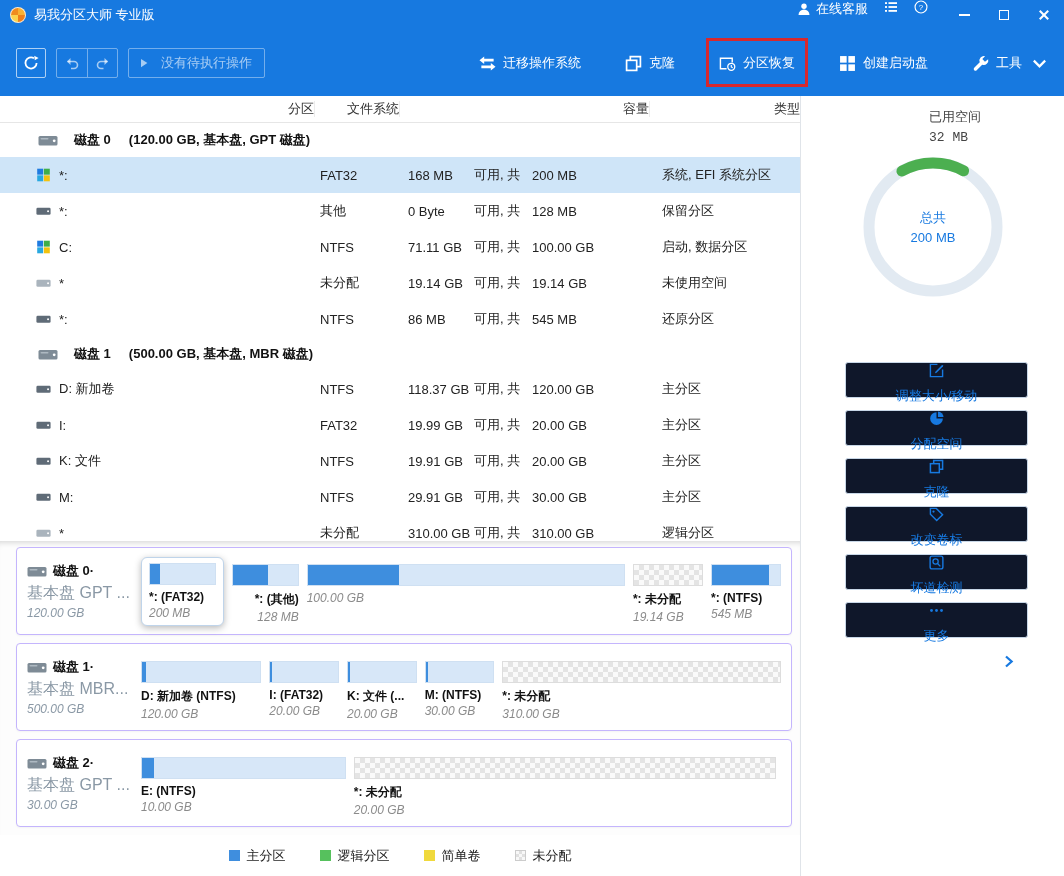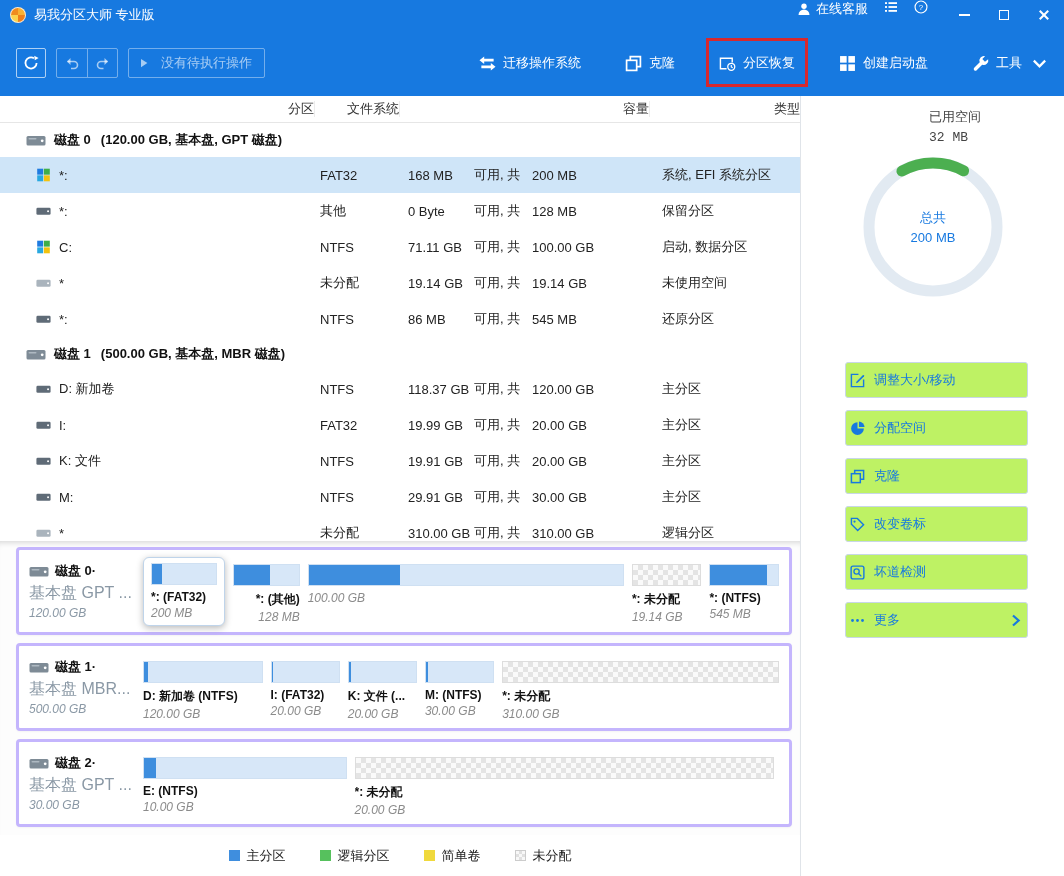--- a/index.html
+++ b/index.html
@@ -49,33 +49,33 @@
   .main { display:flex; height:780px; }
   .left { width:800px; display:flex; flex-direction:column; }
   .sidebar { flex:1; border-left:1px solid #e0e4e9; position:relative; background:#fff; }
 
   
   .thead { height:27px; display:flex; align-items:center; border-bottom:1px solid #e6e6e6; color:#333; font-size:13px;text-align:right; }
   .c1 { width:315px; } .c2 { width:85px; padding-left:5px; } .c3 { width:250px; padding-left:8px; } .c4 { flex:1; padding-left:12px; }
   .thead .c1 { padding-left:25px; border-right:1px solid #ececec; height:16px; line-height:16px; }
   .thead .c2,.thead .c3 { border-right:1px solid #ececec; height:16px; line-height:16px; }
   .tbody { height:418px; overflow:hidden; }
-  .grow { display:flex; align-items:center; height:34px; font-size:13px; color:#111; font-weight:700; gap:8px; padding-left:26px; }
+  .grow { display:flex; align-items:center; height:34px; font-size:13px; color:#111; font-weight:700; gap:16px; padding-left:38px; }
   .g-info { margin-left:2px; }
   .prow { display:flex; align-items:center; height:36px; font-size:13px; color:#222; cursor:default; }
   .prow .c1 { display:flex; align-items:center; gap:8px; padding-left:36px; }
   .prow .ic { width:15px; height:14px; }
   .prow .c3 { display:flex; align-items:center; }
   .used { width:66px; } .avl { width:58px; }
   .prow.selected { background:#cfe5f8; }
 
   
   .diskmap { height:294px; padding:6px 8px 0 16px; background:#fdfdfd;
              box-shadow:inset 0 6px 6px -5px rgba(0,0,0,.18); }
-  .panel { height:88px; margin-bottom:8px; background:#fff; border:3px solid #c4b5fd; border-radius:4px;
+  .panel { height:88px; margin-bottom:8px; background:#fff; border:1px solid #c4b5fd; border-radius:4px;
            display:flex; align-items:center; padding:6px 10px; box-shadow:0 1px 2px rgba(0,0,0,.04); }
   .dinfo { width:110px; flex-shrink:0; }
   .dtop { display:flex; align-items:center; gap:6px; }
   .dname { font-size:13px; font-weight:700; color:#111; }
   .dkind { font-size:16px; color:#8a98a5; margin-top:3px; white-space:nowrap; }
   .dsize { font-size:12px; color:#8a98a5; font-style:italic; margin-top:2px; }
   .segs { flex:1; display:flex; gap:8px; align-items:flex-start; padding-left:4px; }
   .seg { padding-top:7px; cursor:pointer; }
   .seg.selected { padding:5px 7px; background:#fff; border:1px solid #bfd4ea; border-radius:6px;
                   box-shadow:0 2px 7px rgba(0,0,0,.28); }
@@ -96,23 +96,23 @@
   .sw-unallocated { background:repeating-conic-gradient(#e0e0e0 0% 25%, #f8f8f8 0% 50%); background-size:6px 6px; border:1px solid #ccc; }
 
   
   .usage { position:relative; height:250px; }
   .used-label { position:absolute; left:128px; top:12px; font-size:13px; color:#444; line-height:1.55;font-family:Liberation Mono, monospace; }
   .donut-svg { position:absolute; left:57px; top:56px; }
   .donut-center { position:absolute; left:57px; top:56px; width:150px; height:150px;
                   display:flex; flex-direction:column; align-items:center; justify-content:center;
                   color:#1779e0; font-size:13px; gap:3px; pointer-events:none; }
   .actions { padding:16px 36px 0 44px; }
-  .side-btn { height:36px; border:1px solid #c8d7e7; border-radius:3px; background:#bef264;
-              display:flex; align-items:center; gap:9px; padding:0 4px; color:#1779e0; font-size:13px;
-              margin-bottom:12px; cursor:pointer; }
+  .side-btn { height:36px; border:1px solid #c8d7e7; border-radius:3px; background:#0f172a;
+              display:flex; align-items:center; gap:9px; padding:0 11px; color:#1779e0; font-size:13px;
+              margin-bottom:12px; cursor:pointer;flex-direction:column; }
   .side-btn .ic { width:15px; height:15px; }
 </style>
 </head>
 <body>
 
 <div class="window">
 
   <div class="titlebar">
     <span class="logo"></span>
     <span class="app-title">易我分区大师 专业版</span>

